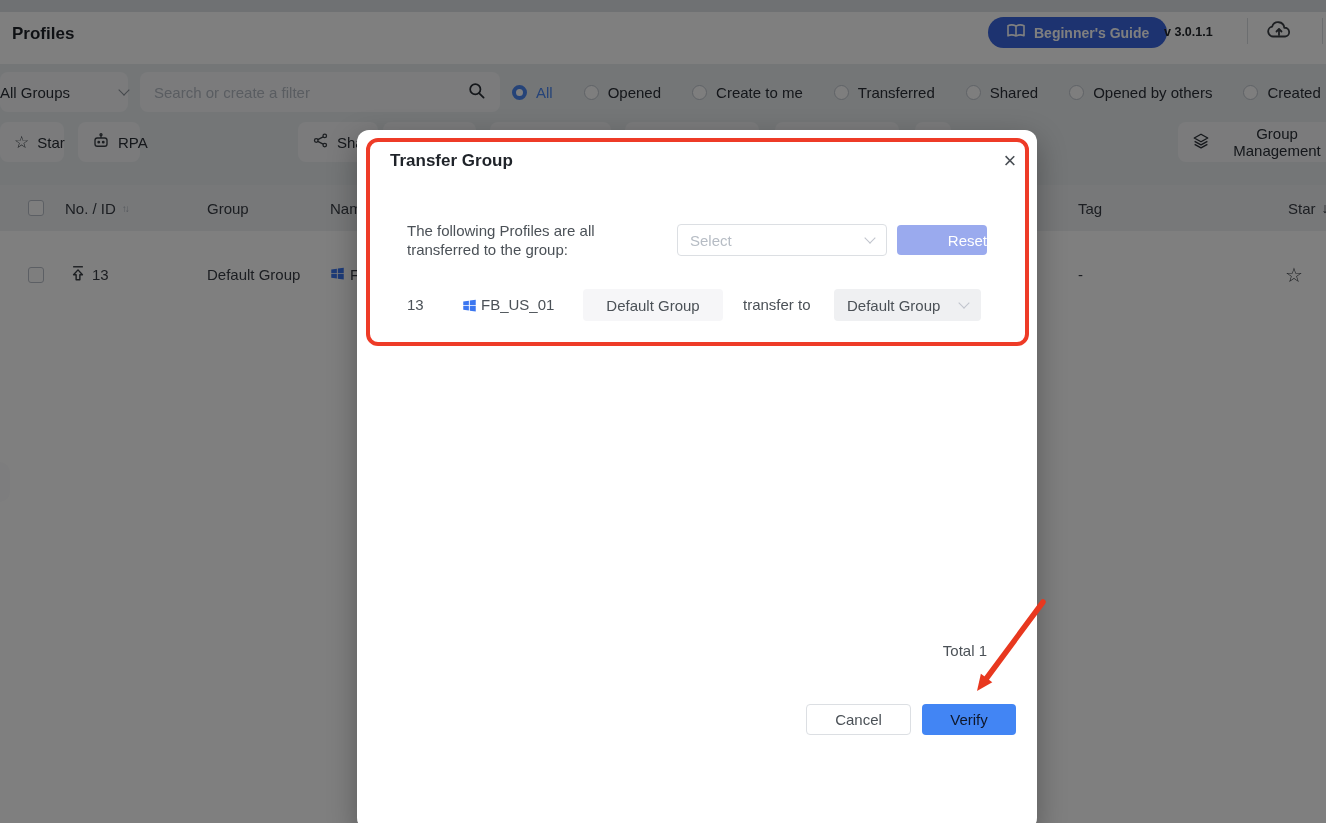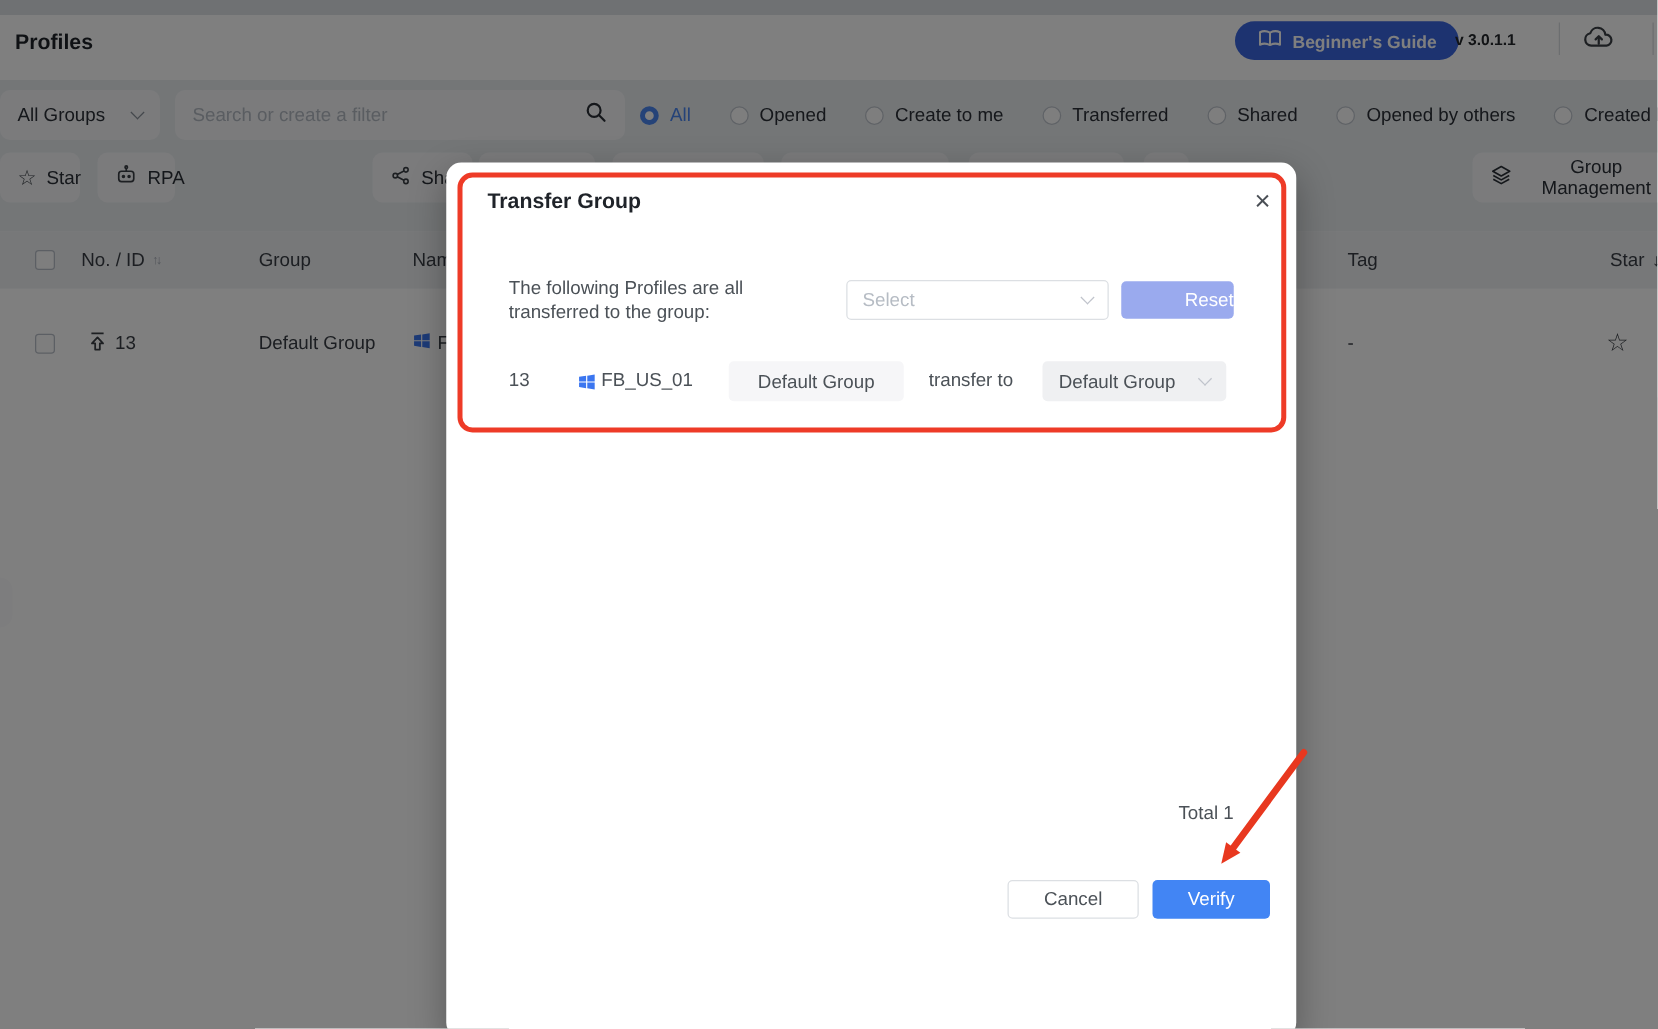--- a/index.html
+++ b/index.html
@@ -13,21 +13,21 @@
   .page-title { left:12px; top:12px; font-size:17px; font-weight:bold; color:#1f2329; }
   .guide-btn { left:988px; top:5px; height:31px; padding:0 18px; display:flex; align-items:center; gap:8px;
                background:#3a66e0; border-radius:16px; color:#fff; font-size:14px; font-weight:bold; border:none; cursor:pointer; }
   .version { left:1164px; top:13px; font-size:12.5px; font-weight:bold; color:#23262b; }
   .hdr-div { top:6px; width:1px; height:26px; background:#d9dce0; }
   .cloud-btn { left:1262px; top:4px; width:34px; height:30px; background:none; border:none; display:flex; align-items:center; justify-content:center; cursor:pointer; }
 
   .band { left:0; top:64px; width:1326px; height:121px; background:#e9ecef; }
   .chip { display:flex; align-items:center; gap:8px; background:#f6f7f9; border:none; border-radius:8px;
           font-size:15px; color:#2a2f36; cursor:pointer; }
-  .group-select { left:0; top:8px; width:128px; height:40px; padding:0 14px; justify-content:space-between; }
+  .group-select { left:0; top:8px; width:128px; height:40px; padding:0 0; justify-content:space-between; }
   .search-wrap { left:140px; top:8px; width:360px; height:40px; background:#f6f7f9; border-radius:8px; display:flex; align-items:center; padding:0 14px; }
   .search-wrap input { flex:1; border:none; outline:none; background:transparent; font-size:15px; color:#2a2f36; font-family:"Liberation Sans",sans-serif; }
   .search-wrap input::placeholder { color:#b4bac3; }
 
   .radios { left:512px; top:8px; height:40px; display:flex; align-items:center; gap:31px; white-space:nowrap; }
   .radio-item { display:flex; align-items:center; gap:9px; font-size:15px; color:#2a2f36; cursor:pointer; }
   .radio { width:15px; height:15px; border-radius:50%; border:1.5px solid #bfc5cd; background:#fdfdfd; flex:none; }
   .radio.sel { border:4.5px solid #4a86f0; background:#fff; }
   .radio-item.sel { color:#4a86f0; }
 
@@ -58,21 +58,21 @@
                color:#fff; font-size:15px; cursor:pointer;text-align:right; }
   .mrow { left:0; top:159px; width:680px; height:33px; font-size:15px; color:#4b5157; }
   .gray-box { left:226px; top:0; width:140px; height:32px; background:#f6f6f8; border-radius:4px;
               display:flex; align-items:center; justify-content:center; font-size:15px; color:#4b5157; }
   .gray-dd { left:477px; top:0; width:147px; height:32px; background:#eff0f2; border:none; border-radius:4px;
              display:flex; align-items:center; justify-content:space-between; padding:0 13px; font-size:15px; color:#4b5157; cursor:pointer; }
   .total { right:50px; top:512px; font-size:15px; color:#4b5157; }
   .cancel-btn { left:449px; top:574px; width:105px; height:31px; background:#fff; border:1px solid #dcdfe3; border-radius:4px;
                 font-size:15px; color:#4b5157; cursor:pointer; }
   .verify-btn { left:565px; top:574px; width:94px; height:31px; background:#4285f4; border:none; border-radius:4px;
-                font-size:15px; color:#ffffff; cursor:pointer; }
+                font-size:15px; color:#0f172a; cursor:pointer; }
 
   
   .anno-rect { left:366px; top:138px; width:663px; height:208px; border:4px solid #ee3b27; border-radius:12px;
                z-index:120; pointer-events:none; }
   .anno-arrow { left:950px; top:588px; z-index:130; pointer-events:none; }
 
   .chev { width:8px; height:8px; border-right:1.7px solid #8a9099; border-bottom:1.7px solid #8a9099;
           transform:rotate(45deg); margin-top:-4px; flex:none; }
   .chev.lt { border-color:#c0c4cc; }
 </style>

